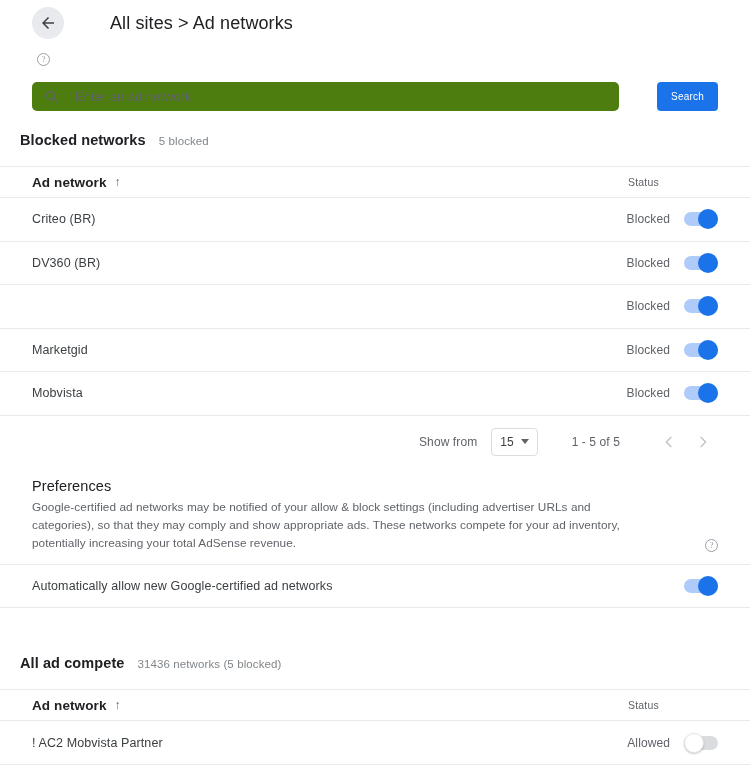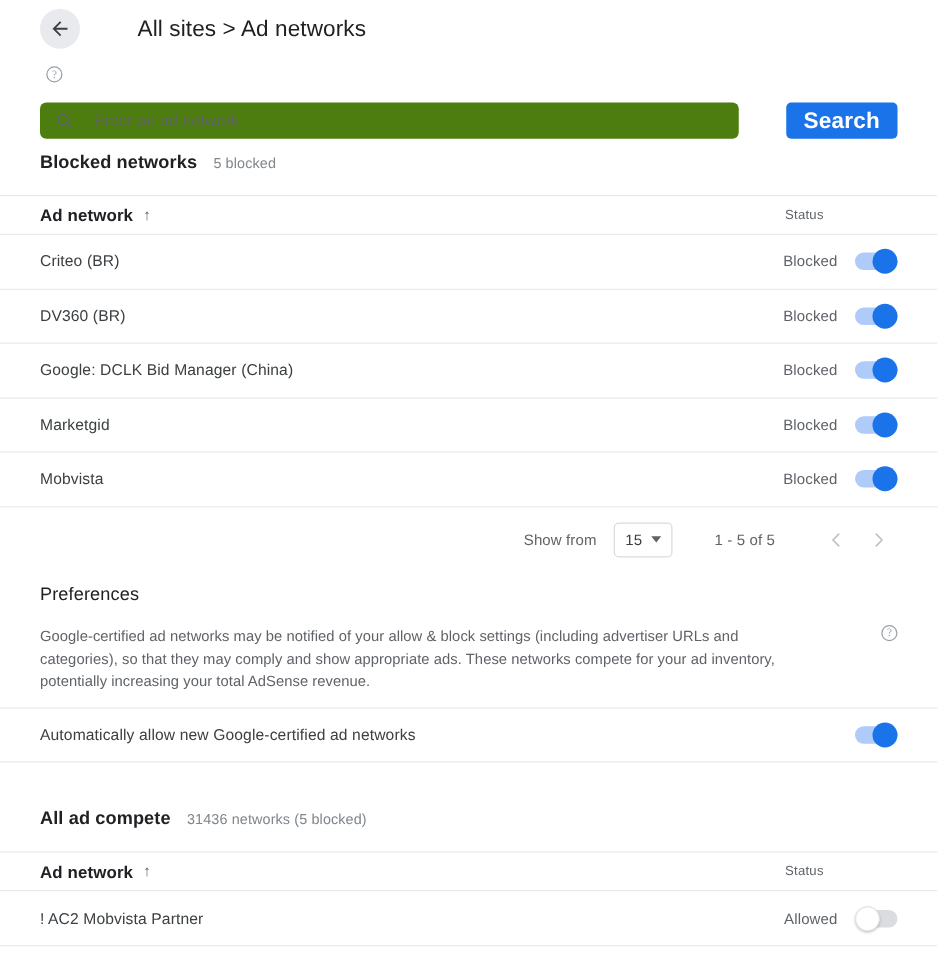--- a/index.html
+++ b/index.html
@@ -100,35 +100,35 @@
     padding: 0;
   }
   .search-input::placeholder { color: #5f6368; }
   .search-btn {
     background: #1a73e8;
     color: #fff;
     border: none;
     border-radius: 4px;
     height: 29px;
     padding: 0 14px;
-    font-size: 18px;
+    font-size: 10px;
     font-family: "Liberation Sans", sans-serif;
-    font-weight: 700;
+    font-weight: 400;
     cursor: pointer;
     letter-spacing: 0.2px;
     flex: 0 0 auto;
     margin-left: 28px;
   }
 
   
   .section-head {
     display: flex;
     align-items: baseline;
-    padding: 0 32px;
-    margin-top: 11px;
+    padding: 0 20px;
+    margin-top: 21px;
     height: 24px;
     text-align: right;
   }
   .section-title {
     font-size: 14.5px;
     font-weight: 700;
     color: #202124;
     letter-spacing: 0.1px;
   }
   .section-meta {
@@ -268,22 +268,22 @@
     margin-top: 10px;
   }
   .prefs-title {
     font-size: 14.5px;
     font-weight: 400;
     color: #202124;
     letter-spacing: 0.1px;
   }
   .prefs-body {
     display: flex;
-    align-items: flex-start;
-    margin-top: 16px;
+    align-items: flex-end;
+    margin-top: 4px;
     gap: 44px;
   }
   .prefs-text {
     font-size: 11.8px;
     line-height: 1.55;
     color: #5f6368;
     flex: 1 1 auto;
     letter-spacing: 0.05px;
     max-width: 625px;
   }
@@ -368,21 +368,20 @@
     <span class="spacer"></span>
     <span class="row-right">
       <span class="status-label">Blocked</span>
       <span class="toggle on">
           <span class="knob"></span>
         </span>
     </span>
   </div>
 
   <div class="t-row">
-    <span class="net-name">Google: DCLK Bid Manager (China)</span>
     <span class="spacer"></span>
     <span class="row-right">
       <span class="status-label">Blocked</span>
       <span class="toggle on">
           <span class="knob"></span>
         </span>
     </span>
   </div>
 
   <div class="t-row">

